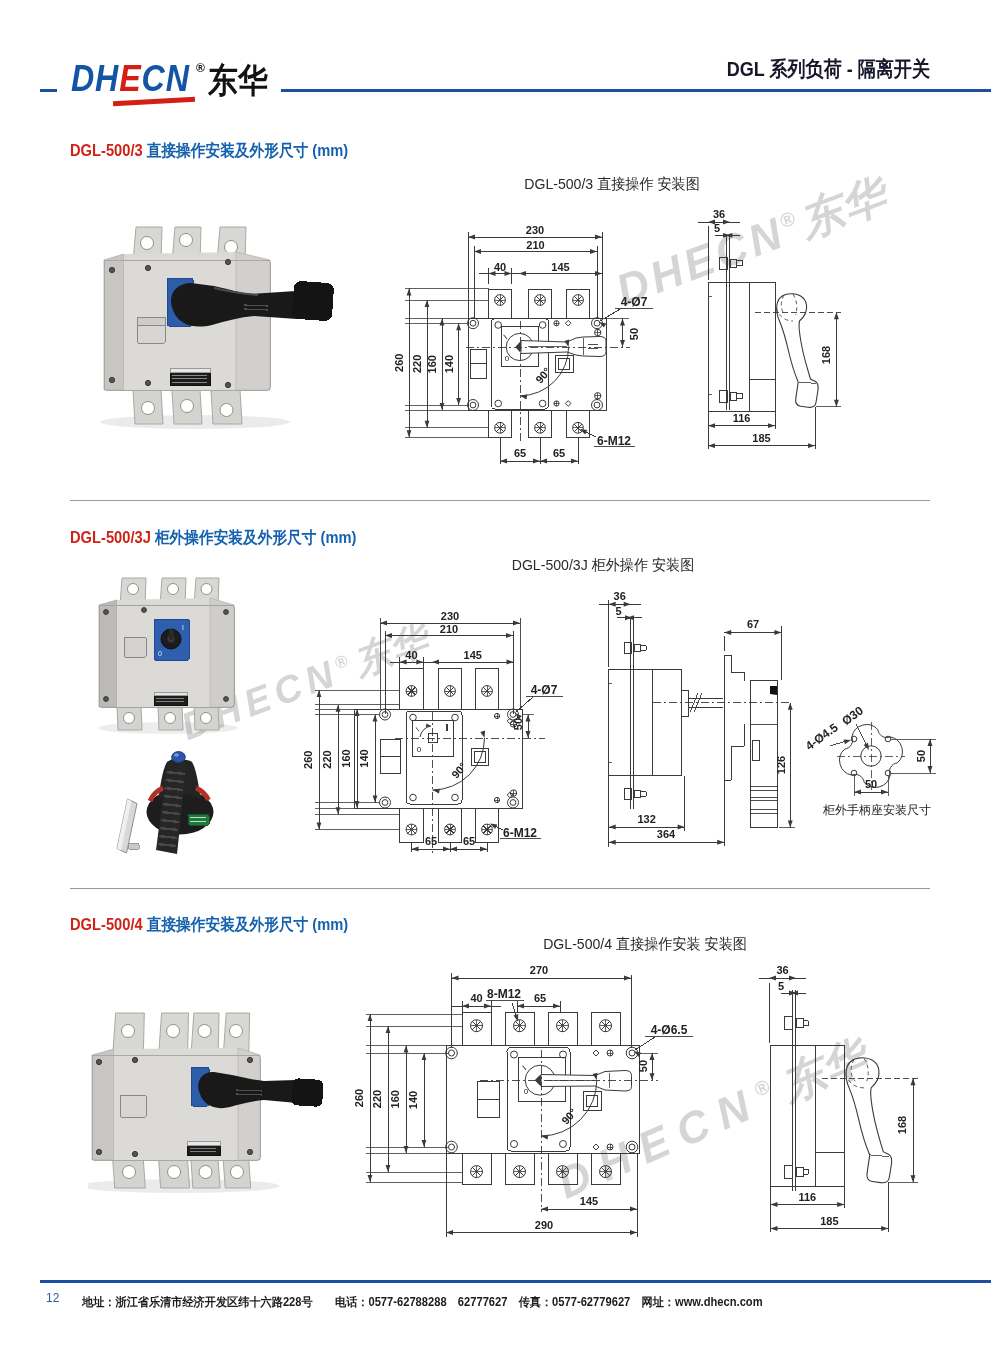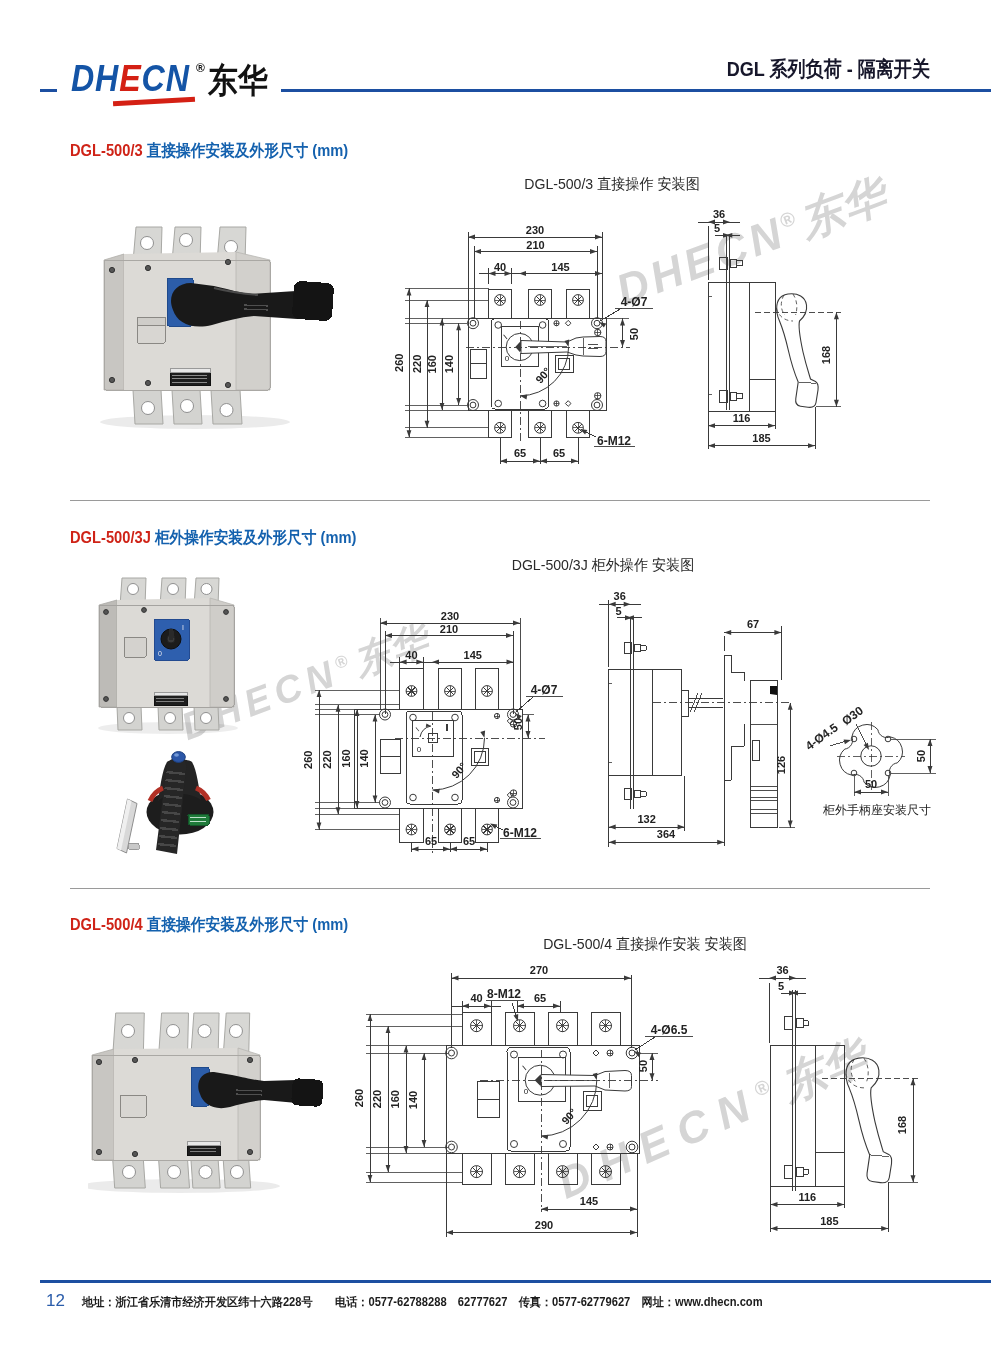--- a/index.html
+++ b/index.html
@@ -847,13 +847,13 @@
     <polygon points="770.5,1204.5 777.5,1207.0 777.5,1202.0" fill="#3a3a3a"></polygon>
     <polygon points="844.2,1204.5 837.2,1202.0 837.2,1207.0" fill="#3a3a3a"></polygon>
     <text x="807.35" y="1200.5" font-size="11" fill="#222" text-anchor="middle" font-family="Liberation Sans, sans-serif" font-weight="bold">116</text>
     <line x1="888.2" y1="1182.45" x2="888.2" y2="1231.5" stroke="#3a3a3a" stroke-width="1"></line>
     <line x1="770.5" y1="1228.5" x2="888.2" y2="1228.5" stroke="#3a3a3a" stroke-width="1"></line>
     <polygon points="770.5,1228.5 777.5,1231.0 777.5,1226.0" fill="#3a3a3a"></polygon>
     <polygon points="888.2,1228.5 881.2,1226.0 881.2,1231.0" fill="#3a3a3a"></polygon>
     <text x="829.35" y="1224.5" font-size="11" fill="#222" text-anchor="middle" font-family="Liberation Sans, sans-serif" font-weight="bold">185</text>
   </svg>
 <div class="abs" style="left:40px;top:1280px;width:951px;height:2.5px;background:#1c4fa1"></div>
-<div class="abs" style="left:46px;top:1291px;font-size:17px;color:#2a5caa">12</div>
+<div class="abs" style="left:46px;top:1291px;font-size:12px;color:#2a5caa">12</div>
 <div class="abs" style="left:82px;top:1294px;font-size:12px;color:#1c1c1c;font-weight:600;white-space:nowrap;transform:scaleX(0.93);transform-origin:left center">地址：浙江省乐清市经济开发区纬十六路228号　　电话：0577-62788288　62777627　传真：0577-62779627　网址：www.dhecn.com</div>
 </body></html>

